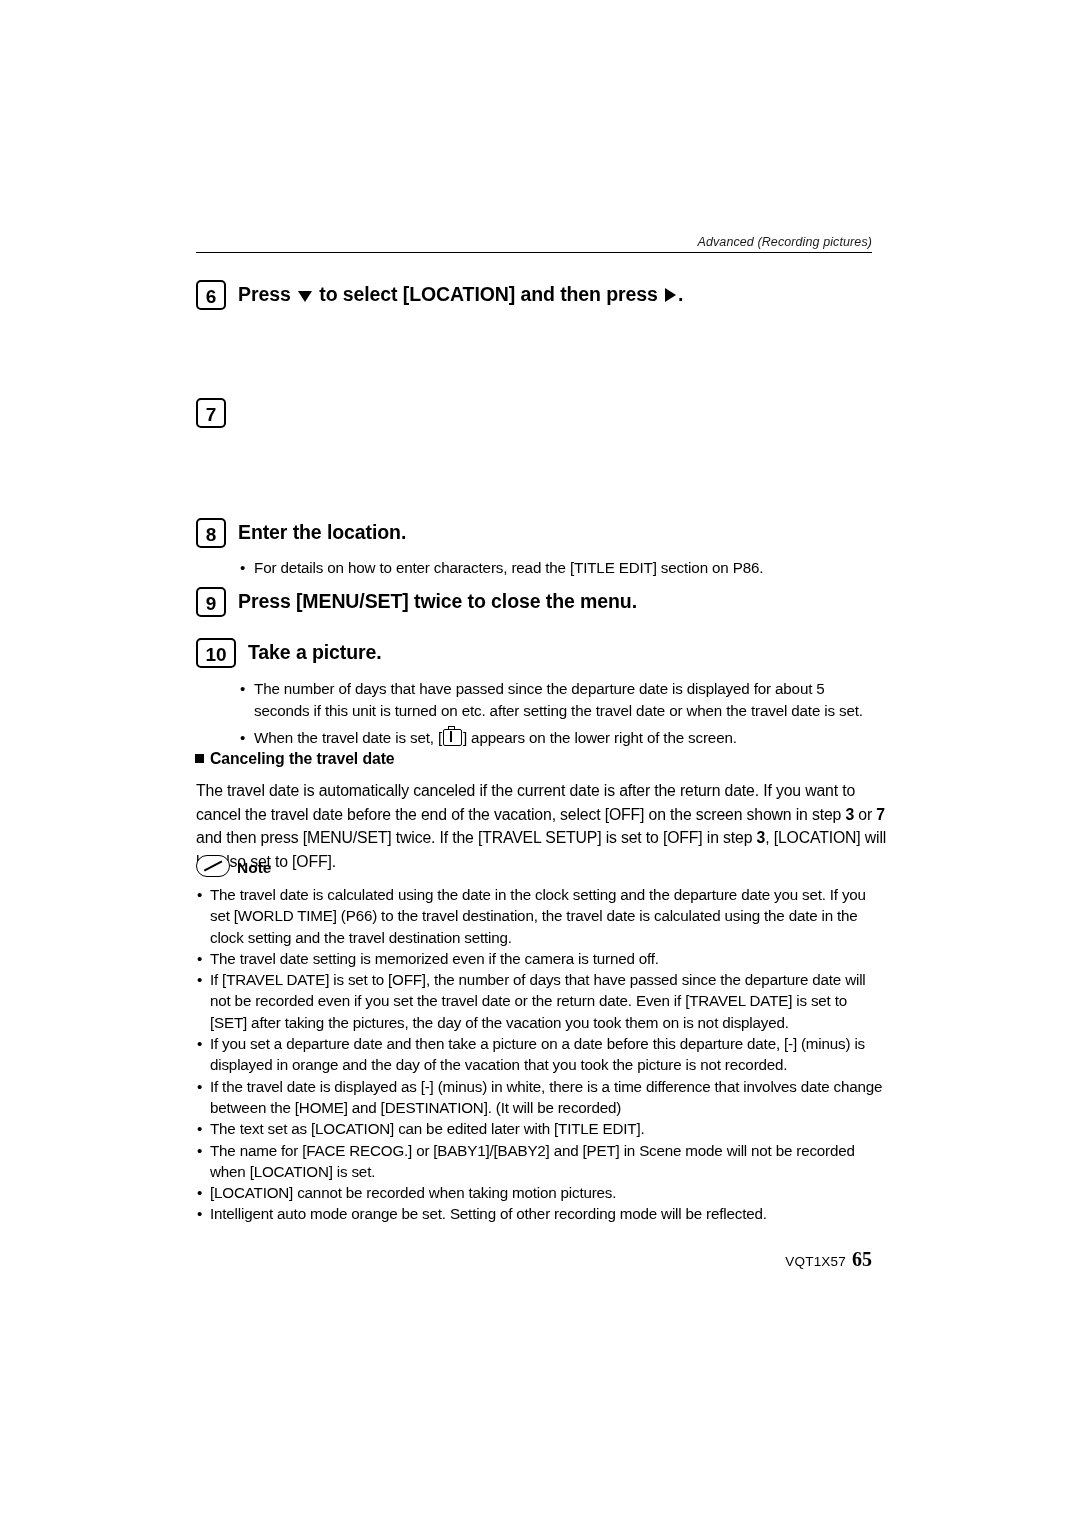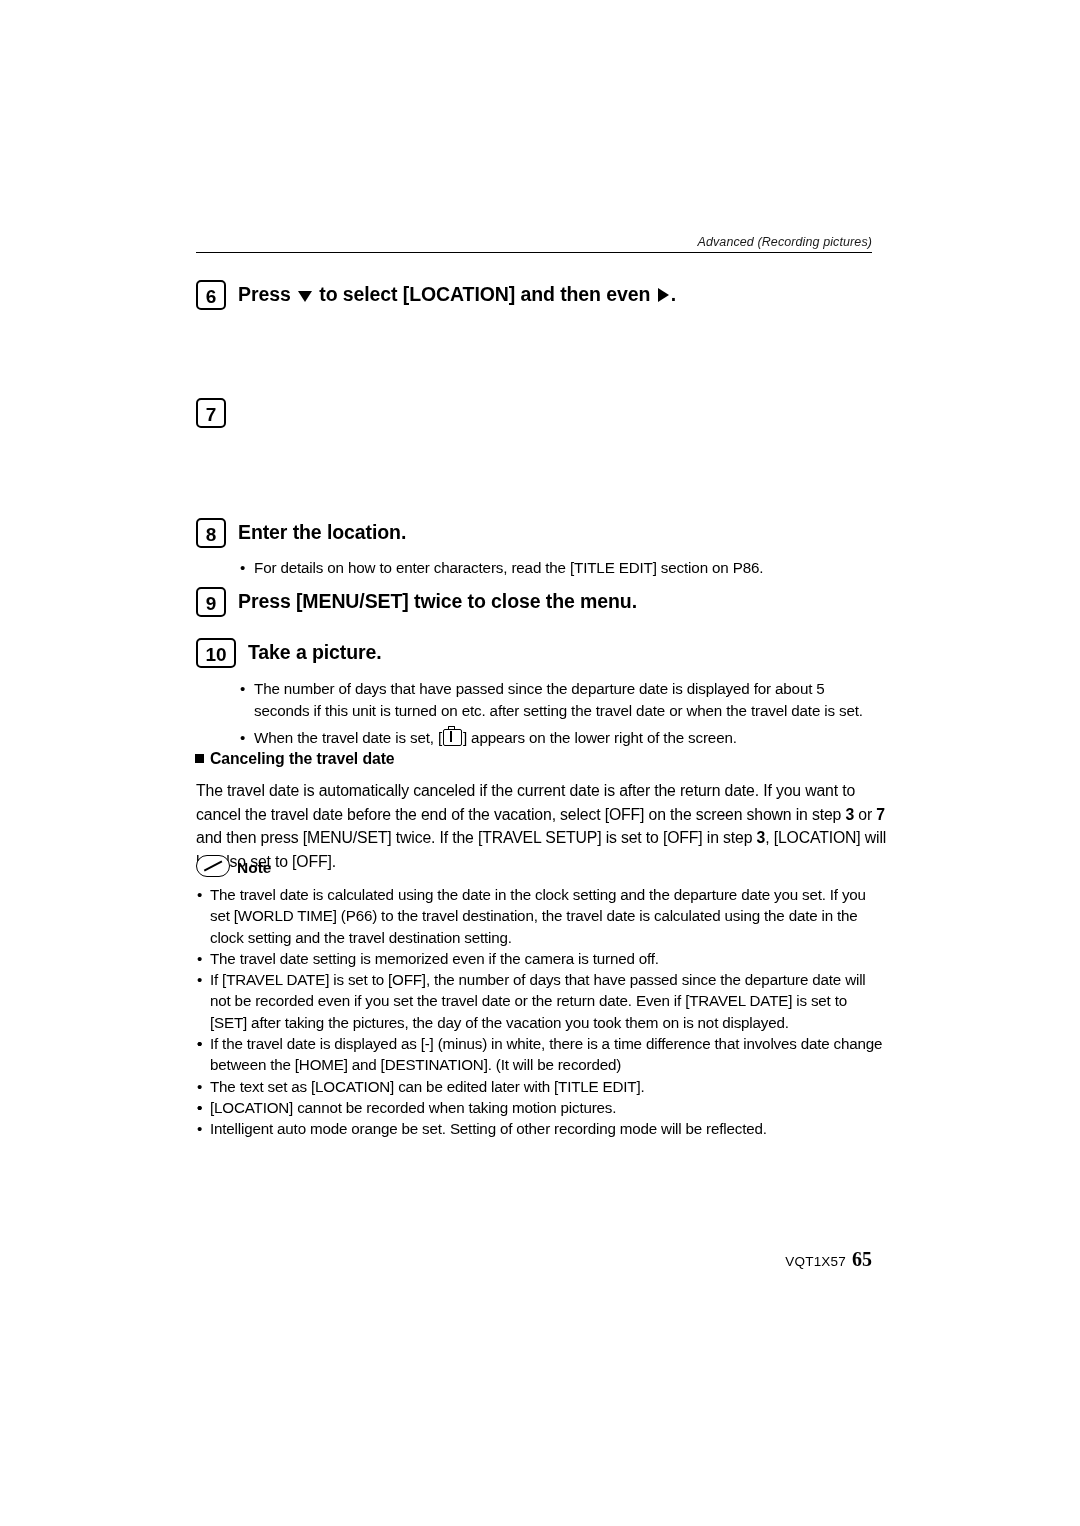--- a/index.html
+++ b/index.html
@@ -240,21 +240,21 @@
 <div class="page">
 
   <div class="header">
     <span class="header-text">Advanced (Recording pictures)</span>
   </div>
   <div class="header-rule"></div>
 
   <div class="step" style="left:196px; top:280px; width:690px;">
     <div class="step-num">6</div>
     <div class="step-title">
-      <span>Press </span><span class="arrow-dn"></span><span> to select [LOCATION] and then even </span><span class="arrow-rt"></span><span>.</span>
+      <span>Press </span><span class="arrow-dn"></span><span> to select [LOCATION] and then press </span><span class="arrow-rt"></span><span>.</span>
     </div>
   </div>
 
   <div class="step" style="left:196px; top:398px; width:690px;">
     <div class="step-num">7</div>
   </div>
 
   <div class="step" style="left:196px; top:518px; width:690px;">
     <div class="step-num">8</div>
     <div class="step-title">Enter the location.</div>
@@ -297,24 +297,24 @@
 
   <div class="note-badge">
     <span class="note-oval"></span>
     <span class="note-label">Note</span>
   </div>
 
   <div class="note-list">
     <div class="note-item"><span class="dot">•</span><span>The travel date is calculated using the date in the clock setting and the departure date you set. If you set [WORLD TIME] (P66) to the travel destination, the travel date is calculated using the date in the clock setting and the travel destination setting.</span></div>
     <div class="note-item"><span class="dot">•</span><span>The travel date setting is memorized even if the camera is turned off.</span></div>
     <div class="note-item"><span class="dot">•</span><span>If [TRAVEL DATE] is set to [OFF], the number of days that have passed since the departure date will not be recorded even if you set the travel date or the return date. Even if [TRAVEL DATE] is set to [SET] after taking the pictures, the day of the vacation you took them on is not displayed.</span></div>
-    <div class="note-item"><span class="dot">•</span></div>
+    <div class="note-item"><span class="dot">•</span><span>If you set a departure date and then take a picture on a date before this departure date, [-] (minus) is displayed in orange and the day of the vacation that you took the picture is not recorded.</span></div>
     <div class="note-item"><span class="dot">•</span><span>If the travel date is displayed as [-] (minus) in white, there is a time difference that involves date change between the [HOME] and [DESTINATION]. (It will be recorded)</span></div>
     <div class="note-item"><span class="dot">•</span><span>The text set as [LOCATION] can be edited later with [TITLE EDIT].</span></div>
-    <div class="note-item"><span class="dot">•</span></div>
+    <div class="note-item"><span class="dot">•</span><span>The name for [FACE RECOG.] or [BABY1]/[BABY2] and [PET] in Scene mode  will not be recorded when [LOCATION] is set.</span></div>
     <div class="note-item"><span class="dot">•</span><span>[LOCATION] cannot be recorded when taking motion pictures.</span></div>
     <div class="note-item"><span class="dot">•</span><span>Intelligent auto mode orange be set. Setting of other recording mode will be reflected.</span></div>
   </div>
 
   <div class="footer">
     <span class="footer-code">VQT1X57</span><span class="footer-page">65</span>
   </div>
 
 </div>
 

